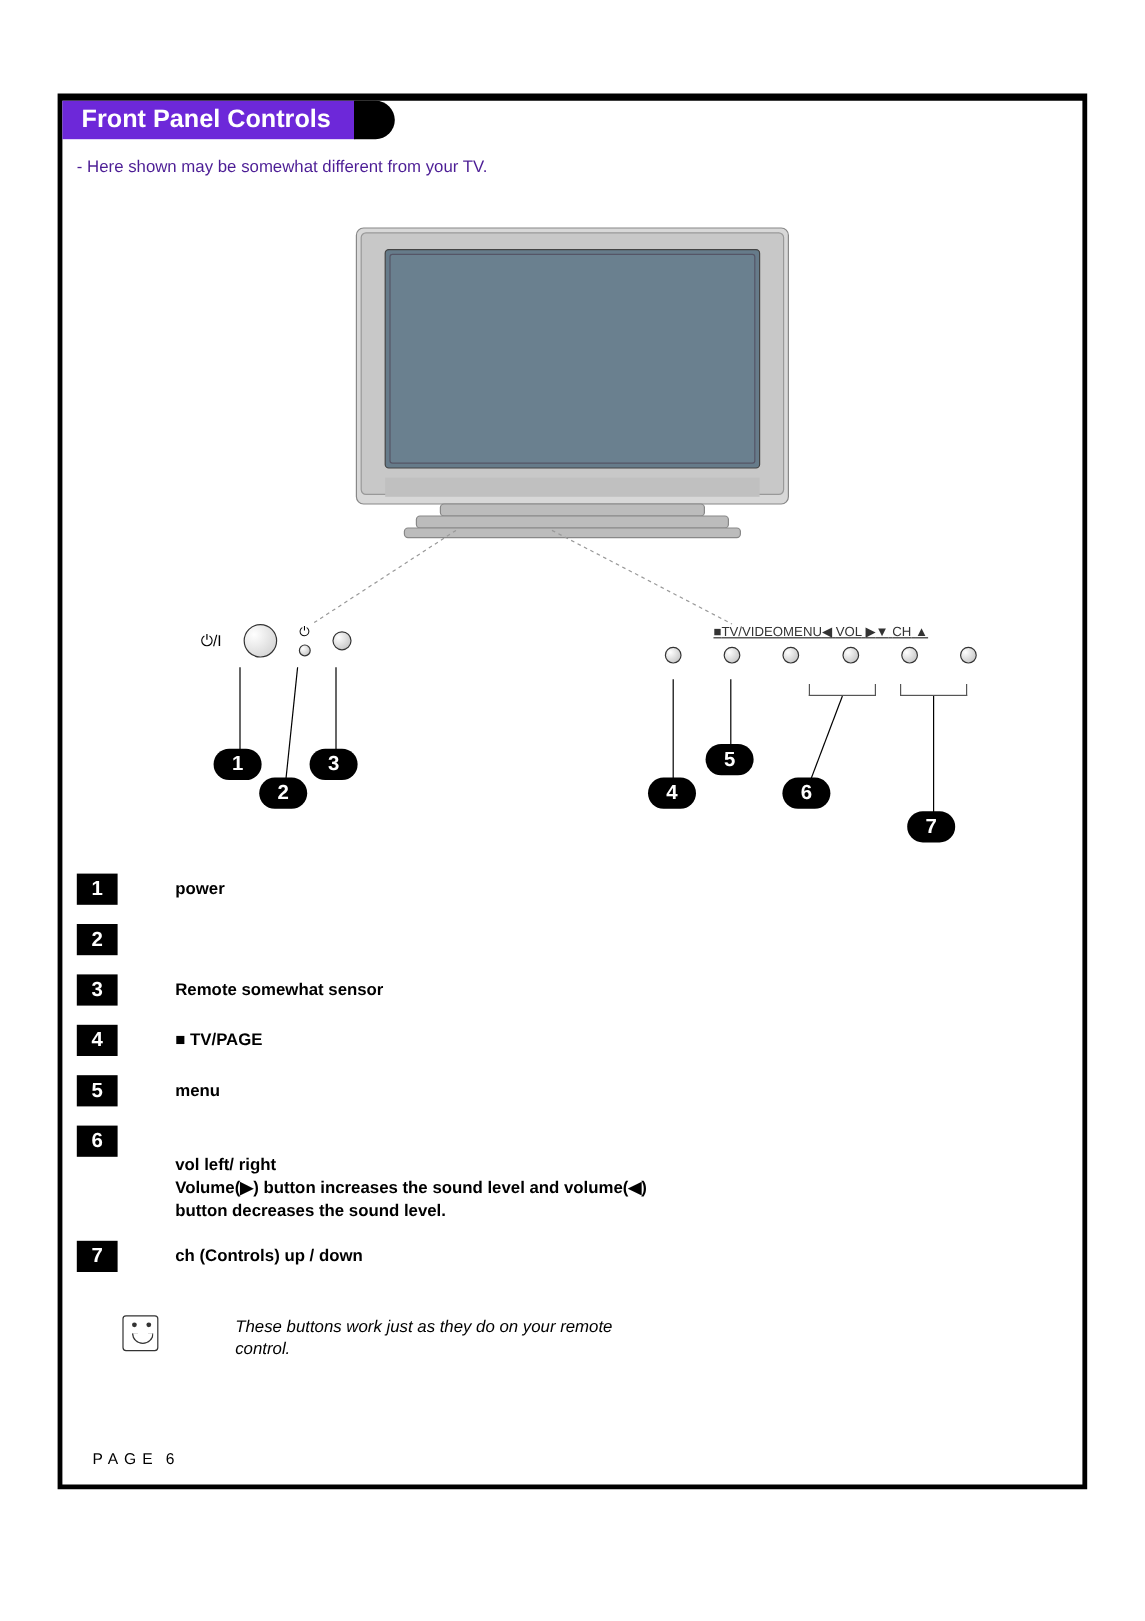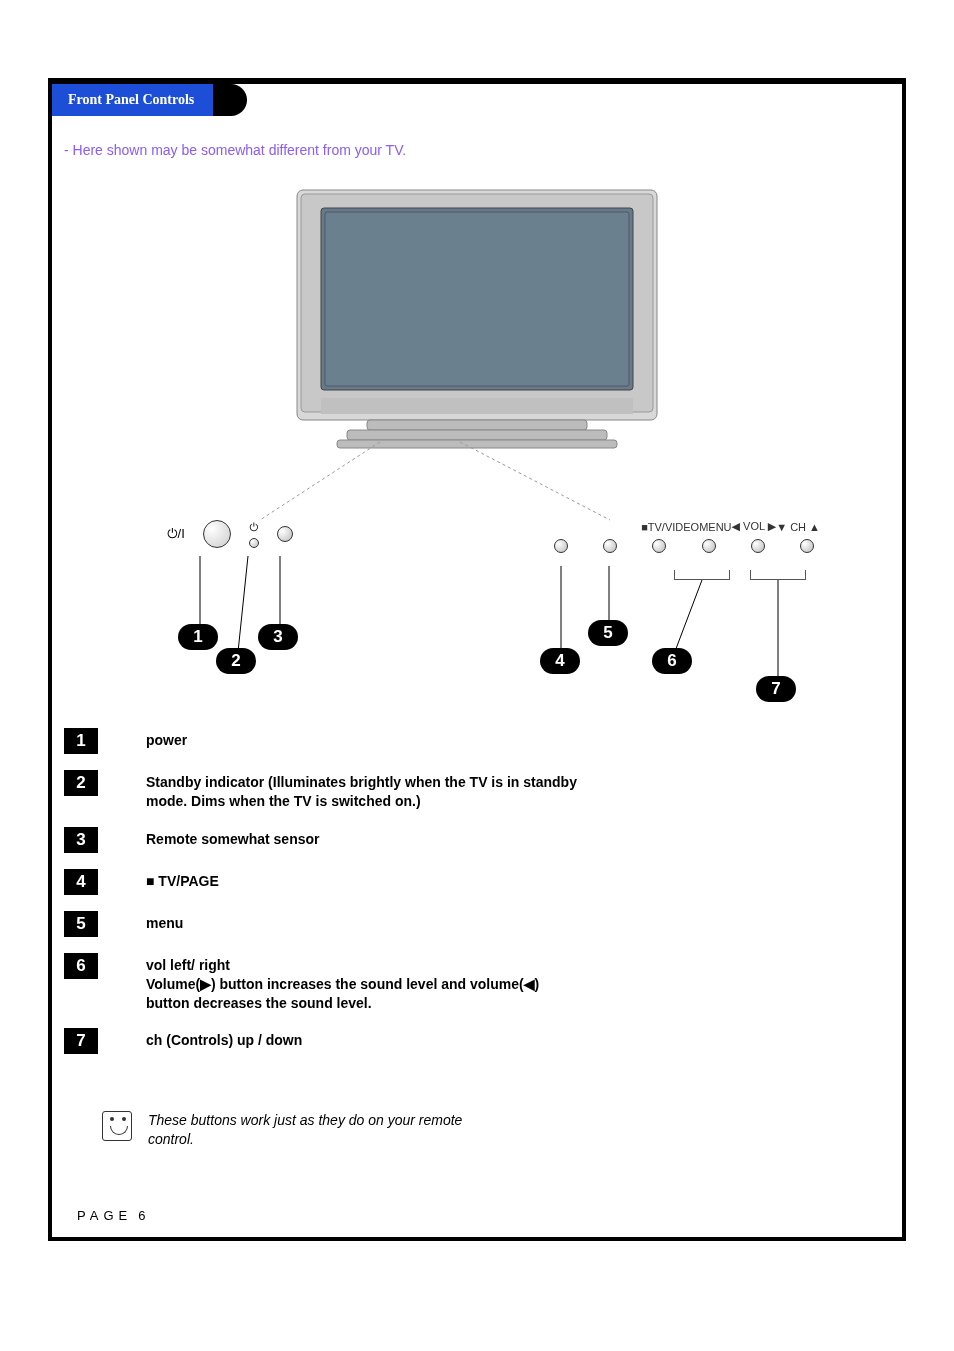--- a/index.html
+++ b/index.html
@@ -25,44 +25,42 @@
     }
     .heading-bar {
       position: absolute;
       top: 84px;
       left: 52px;
       height: 32px;
       display: flex;
       align-items: center;
     }
     .heading-black {
-      background: #1d4ed8;
+      background: #6d28d9;
       color: #fff;
       font-weight: bold;
-      font-size: 14px;
+      font-size: 21px;
       padding: 6px 20px 6px 16px;
       height: 32px;
       display: flex;
       align-items: center;
-      font-family: Liberation Serif, serif;
     }
     .heading-rounded {
       width: 34px;
       height: 32px;
       background: #000;
       border-radius: 0 16px 16px 0;
       margin-left: -1px;
     }
     .intro-note {
       position: absolute;
       top: 130px;
       left: 64px;
       font-size: 14px;
-      color: #8b5cf6;
-      margin-top: 12px;
+      color: #4c1d95;
     }
     .tv-diagram {
       position: absolute;
       top: 180px;
       left: 50%;
       transform: translateX(-50%);
       width: 420px;
       height: 280px;
     }
     .panel-labels-area {
@@ -143,21 +141,22 @@
     .legend-text {
       font-size: 14px;
       line-height: 1.35;
       padding-top: 3px;
       max-width: 440px;
       font-weight: bold;
     }
     .note-row {
       display: flex;
       align-items: flex-start;
-      margin-top: 57px;
+      margin-top: 36px;
+      gap: 48px;
     }
     .note-icon {
       width: 30px;
       height: 30px;
       border: 1px solid #333;
       border-radius: 3px;
       margin-right: 16px;
       position: relative;
       flex-shrink: 0;
       margin-left: 38px;
@@ -276,21 +275,21 @@
     </div>
     <div style="position:absolute; top:128px; left:86px;">
       <span class="callout-bubble">2</span>
     </div>
     <div style="position:absolute; top:104px; left:128px;">
       <span class="callout-bubble">3</span>
     </div>
   </div>
 
   <div class="right-cluster">
-    <div style="display:flex; align-items:center; justify-content:flex-end; font-size:11px; color:#333; padding:0 4px;">
+    <div style="display:flex; align-items:center; justify-content:center; font-size:11px; color:#333; padding:0 4px;text-decoration:underline;">
       <span><span>■</span><span>TV/VIDEO</span></span>
       <span>MENU</span>
       <span><span>◀</span> <span>VOL</span> <span>▶</span></span>
       <span><span>▼</span> <span>CH</span> <span>▲</span></span>
     </div>
     <div style="display:flex; align-items:center; justify-content:space-between; margin-top:6px; padding:0 10px;">
       <span class="small-circle"></span>
       <span class="small-circle"></span>
       <span class="small-circle"></span>
       <span class="small-circle"></span>
@@ -322,37 +321,36 @@
   </div>
 </div>
 
 <div class="legend">
   <div class="legend-row">
     <div class="legend-num"><span class="callout-square">1</span></div>
     <div class="legend-text">power</div>
   </div>
   <div class="legend-row">
     <div class="legend-num"><span class="callout-square">2</span></div>
-    <div class="legend-text">Standby indicator (Illuminates brightly when the TV is in standby mode. Dims when the TV is switched on.)</div>
   </div>
   <div class="legend-row">
     <div class="legend-num"><span class="callout-square">3</span></div>
     <div class="legend-text">Remote somewhat sensor</div>
   </div>
   <div class="legend-row">
     <div class="legend-num"><span class="callout-square">4</span></div>
     <div class="legend-text">■ TV/PAGE</div>
   </div>
   <div class="legend-row">
     <div class="legend-num"><span class="callout-square">5</span></div>
     <div class="legend-text">menu</div>
   </div>
   <div class="legend-row">
     <div class="legend-num"><span class="callout-square">6</span></div>
-    <div class="legend-text" style="white-space:pre-line;">vol left/ right
+    <div class="legend-text" style="white-space:pre-line;margin-top:20px;">vol left/ right
 Volume(▶) button increases the sound level and volume(◀) button decreases the sound level.</div>
   </div>
   <div class="legend-row" style="margin-top:10px;">
     <div class="legend-num"><span class="callout-square">7</span></div>
     <div class="legend-text">ch (Controls) up / down</div>
   </div>
 
   <div class="note-row">
     <div class="note-icon"></div>
     <div class="note-text">These buttons work just as they do on your remote control.</div>

